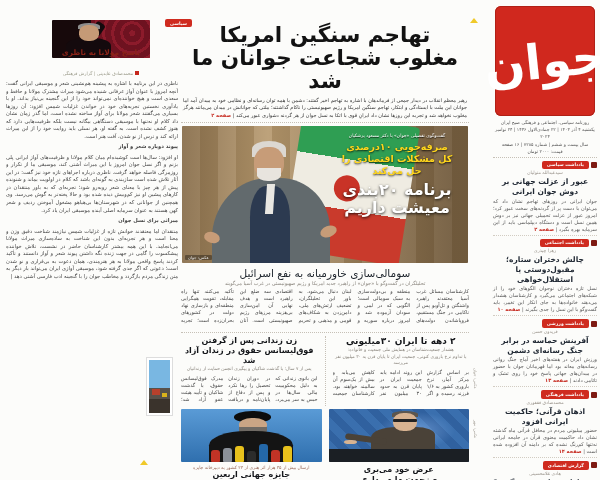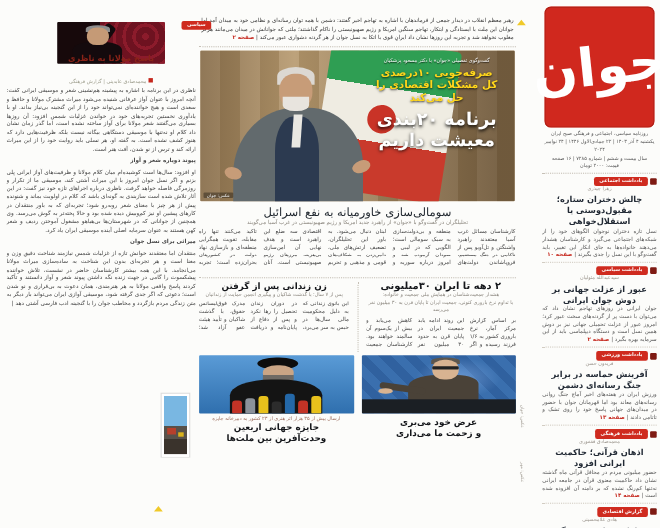--- a/index.html
+++ b/index.html
@@ -167,35 +167,35 @@
   <div class="mast-info">
     <div>روزنامه سیاسی، اجتماعی و فرهنگی صبح ایران</div>
     <div>یکشنبه ۴ آذر ۱۴۰۳ | ۲۲ جمادی‌الاول ۱۴۴۶ | ۲۴ نوامبر ۲۰۲۴</div>
     <div>سال بیست و ششم | شماره ۷۲۸۵ | ۱۶ صفحه</div>
     <div>قیمت: ۲۰۰۰ تومان</div>
   </div>
 
   <div class="sb-item">
     <div class="chiprow">
       <span class="chipsq"></span>
+      <span class="chip">یادداشت سیاسی</span>
+    </div>
+    <div class="sb-byline">سیدعبدالله متولیان</div>
+    <div class="sb-title">عبور از عزلت جهانی بر دوش جوان ایرانی</div>
+    <p class="sb-body"><span>جوان ایرانی در روزهای تهاجم نشان داد که می‌توان با دست پر از گردنه‌های سخت عبور کرد؛ امروز عبور از عزلت تحمیلی جهانی نیز بر دوش همین نسل است و دستگاه دیپلماسی باید از این سرمایه بهره بگیرد |</span> <span class="pageref">صفحه ۲</span></p>
+  </div>
+
+  <div class="sb-item">
+    <div class="chiprow">
+      <span class="chipsq"></span>
       <span class="chip">یادداشت اجتماعی</span>
     </div>
     <div class="sb-byline">زهرا چیذری</div>
     <div class="sb-title">چالش دختران ستاره؛ مقبول‌دوستی یا استقلال‌خواهی</div>
     <p class="sb-body"><span>نسل تازه دختران نوجوان الگوهای خود را از شبکه‌های اجتماعی می‌گیرد و کارشناسان هشدار می‌دهند خانواده‌ها به جای انکار این تغییر، باید گفت‌وگو با این نسل را جدی بگیرند |</span> <span class="pageref">صفحه ۱۰</span></p>
-  </div>
-
-  <div class="sb-item">
-    <div class="chiprow">
-      <span class="chipsq"></span>
-      <span class="chip">یادداشت سیاسی</span>
-    </div>
-    <div class="sb-byline">سیدعبدالله متولیان</div>
-    <div class="sb-title">عبور از عزلت جهانی بر دوش جوان ایرانی</div>
-    <p class="sb-body"><span>جوان ایرانی در روزهای تهاجم نشان داد که می‌توان با دست پر از گردنه‌های سخت عبور کرد؛ امروز عبور از عزلت تحمیلی جهانی نیز بر دوش همین نسل است و دستگاه دیپلماسی باید از این سرمایه بهره بگیرد |</span> <span class="pageref">صفحه ۲</span></p>
   </div>
 
   <div class="sb-item">
     <div class="chiprow">
       <span class="chipsq"></span>
       <span class="chip">یادداشت ورزشی</span>
     </div>
     <div class="sb-byline">فریدون حسن</div>
     <div class="sb-title">آفرینش حماسه در برابر جنگ رسانه‌ای دشمن</div>
     <p class="sb-body"><span>ورزش ایران در هفته‌های اخیر آماج جنگ روانی رسانه‌های معاند بود اما قهرمانان جوان با حضور در میدان‌های جهانی پاسخ خود را روی تشک و تاتامی دادند |</span> <span class="pageref">صفحه ۱۳</span></p>
@@ -242,20 +242,24 @@
   </div>
   <div class="photo-small">
     <div class="ps-red"></div>
     <div class="ps-yellow"></div>
   </div>
   <div class="tri" style="top:446px; right:30px;"></div>
 </section>
 
 <main class="center">
   <span class="chip top-badge">سیاسی</span>
+  <div class="mainhead-wrap">
+    <div class="mainhead">تهاجم سنگین امریکا</div>
+    <div class="mainhead">مغلوب شجاعت جوانان ما شد</div>
+  </div>
   <p class="lead"><span>رهبر معظم انقلاب در دیدار جمعی از فرماندهان با اشاره به تهاجم اخیر گفتند: دشمن با همه توان رسانه‌ای و نظامی خود به میدان آمد اما جوانان این ملت با ایستادگی و ابتکار، تهاجم سنگین امریکا و رژیم صهیونیستی را ناکام گذاشتند؛ ملتی که جوانانش در میدان می‌مانند هرگز مغلوب نخواهد شد و تجربه این روزها نشان داد ایرانِ قوی با اتکا به نسل جوان از هر گردنه دشواری عبور می‌کند |</span> <span class="pageref">صفحه ۲</span></p>
   <hr class="rule">
 
   <div class="photo-main">
     <div class="pm-shade"></div>
     <div class="flag">
       <div class="flag-emblem"></div>
     </div>
     <div class="p-torso"></div>
     <div class="p-vest"></div>
@@ -286,20 +290,21 @@
   <div class="row2">
     <div>
       <div class="a-head">۲ دهه تا ایران ۳۰میلیونی</div>
       <div class="a-sub">هشدار جمعیت‌شناسان در همایش ملی جمعیت و خانواده:</div>
       <div class="a-sub">با تداوم نرخ باروری کنونی، جمعیت ایران تا پایان قرن به ۳۰ میلیون نفر می‌رسد</div>
       <p class="a-body"><span>بر اساس گزارش مرکز آمار، نرخ باروری کشور به ۱/۶ فرزند رسیده و اگر این روند ادامه یابد جمعیت ایران در پایان قرن به حدود ۳۰ میلیون نفر کاهش می‌یابد و بیش از یک‌سوم آن سالمند خواهند بود. کارشناسان جمعیت می‌گویند پنجره جمعیتی کشور تنها تا دو دهه دیگر باز است و سیاست‌های حمایتی از خانواده باید بی‌درنگ و بدون آزمون و خطا اجرا شود |</span> </p>
     </div>
     <div class="vdiv"></div>
     <div>
       <div class="a-head2">زن زندانی پس از گرفتن</div>
+      <div class="a-head2">فوق‌لیسانس حقوق در زندان آزاد شد</div>
       <div class="a-sub">پس از ۷ سال؛ با گذشت شاکیان و پیگیری انجمن حمایت از زندانیان</div>
       <p class="a-body"><span>این بانوی زندانی که به دلیل محکومیت مالی سال‌ها در حبس به سر می‌برد، در دوران زندان تحصیل را رها نکرد و پس از دفاع از پایان‌نامه و دریافت مدرک فوق‌لیسانس حقوق، با گذشت شاکیان و تأیید هیئت عفو آزاد شد؛ مسئولان می‌گویند زمینه اشتغال او نیز فراهم شده است |</span> </p>
     </div>
   </div>
 
   <div class="rowphotos">
     <div class="photo-tv">
       <div class="t-glow"></div>
       <div class="t-torso"></div>
       <div class="t-arm"></div>

